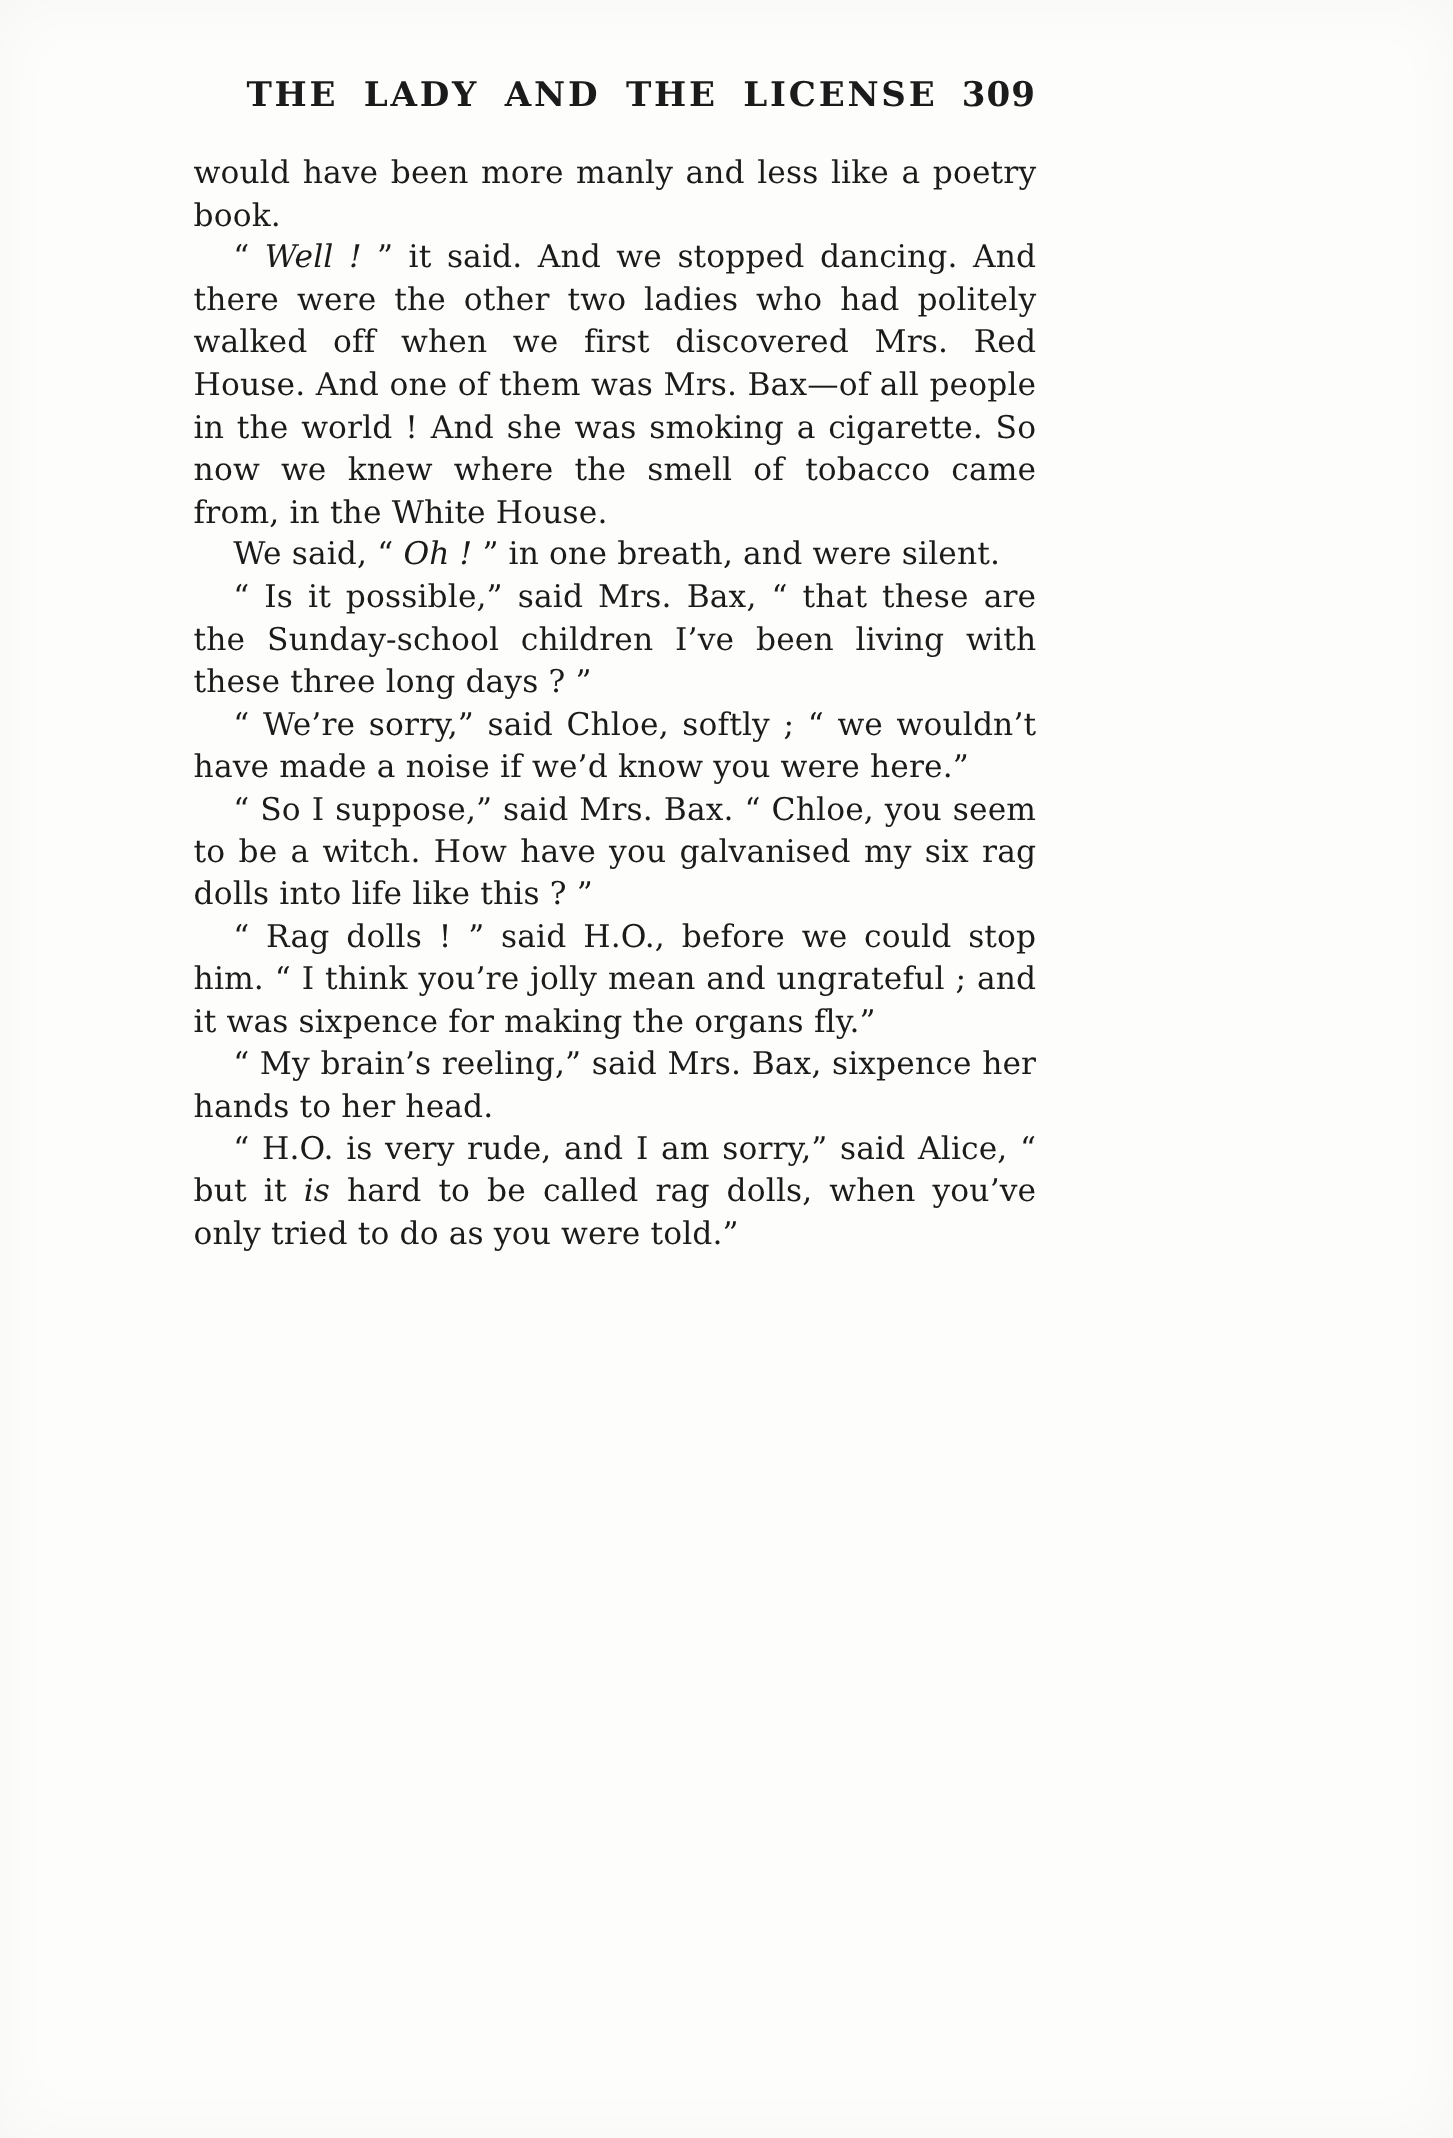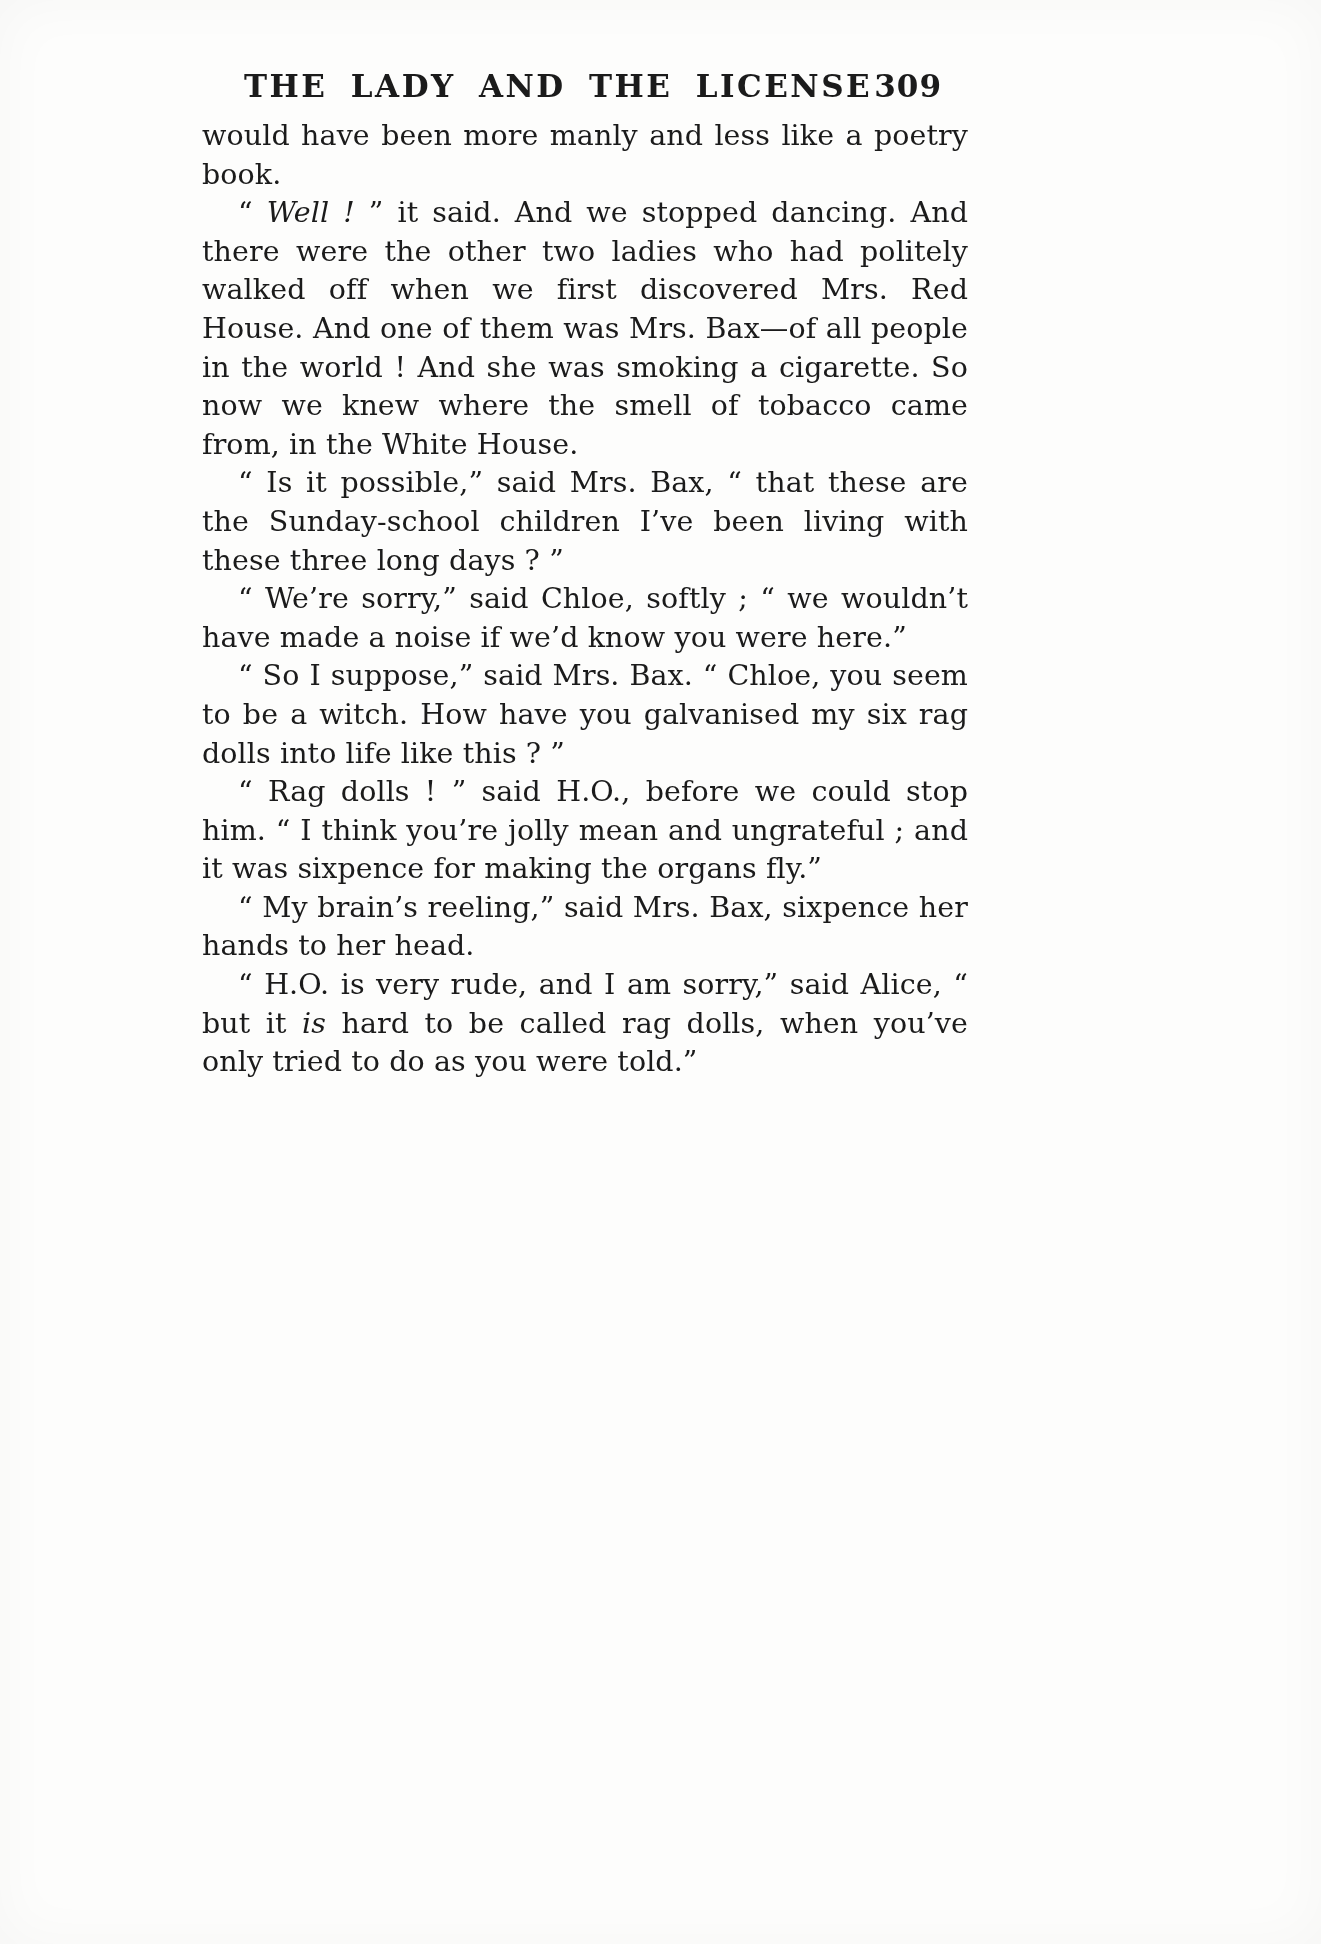--- a/index.html
+++ b/index.html
@@ -31,36 +31,35 @@
     top: 68px;
     width: 766px;
     display: flex;
     align-items: baseline;
   }
   .running-header .title {
     font-size: 31px;
     font-weight: bold;
     letter-spacing: 2.5px;
     word-spacing: 10px;
-    margin-left: 68px;
+    margin-left: 48px;
     white-space: nowrap;
   }
   .running-header .pagenum {
     font-size: 31px;
     font-weight: bold;
     margin-left: auto;
     letter-spacing: 1px;
     text-align: center;
   }
   .text-block {
     position: absolute;
     left: 176px;
-    top: 117px;
+    top: 138px;
     width: 766px;
-    margin-left: 26px;
   }
   p.para {
     margin: 0;
     font-size: 28.5px;
     line-height: 38.6px;
     text-align: justify;
     letter-spacing: 0.1px;
   }
   p.para.indent {
     text-indent: 36px;
@@ -73,20 +72,21 @@
 <body>
 
 <div class="page">
   <div class="running-header">
     <span class="title">THE LADY AND THE LICENSE</span>
     <span class="pagenum">309</span>
   </div>
   <div class="text-block">
       <p class="para"><span>would have been more manly and less like a poetry book.</span></p>
       <p class="para indent"><span>“ </span><span class="italic">Well !</span><span> ” it said. And we stopped dancing. And there were the other two ladies who had politely walked off when we first discovered Mrs. Red House. And one of them was Mrs. Bax—of all people in the world ! And she was smoking a cigarette. So now we knew where the smell of tobacco came from, in the White House.</span></p>
+      <p class="para indent"><span>We said, “ </span><span class="italic">Oh !</span><span> ” in one breath, and were silent.</span></p>
       <p class="para indent"><span>“ Is it possible,” said Mrs. Bax, “ that these are the Sunday-school children I’ve been living with these three long days ? ”</span></p>
       <p class="para indent"><span>“ We’re sorry,” said Chloe, softly ; “ we wouldn’t have made a noise if we’d know you were here.”</span></p>
       <p class="para indent"><span>“ So I suppose,” said Mrs. Bax. “ Chloe, you seem to be a witch. How have you galvanised my six rag dolls into life like this ? ”</span></p>
       <p class="para indent"><span>“ Rag dolls ! ” said H.O., before we could stop him. “ I think you’re jolly mean and ungrateful ; and it was sixpence for making the organs fly.”</span></p>
       <p class="para indent"><span>“ My brain’s reeling,” said Mrs. Bax, sixpence her hands to her head.</span></p>
       <p class="para indent"><span>“ H.O. is very rude, and I am sorry,” said Alice, “ but it </span><span class="italic">is</span><span> hard to be called rag dolls, when you’ve only tried to do as you were told.”</span></p>
     </div>
 </div>
 
 </body></html>

